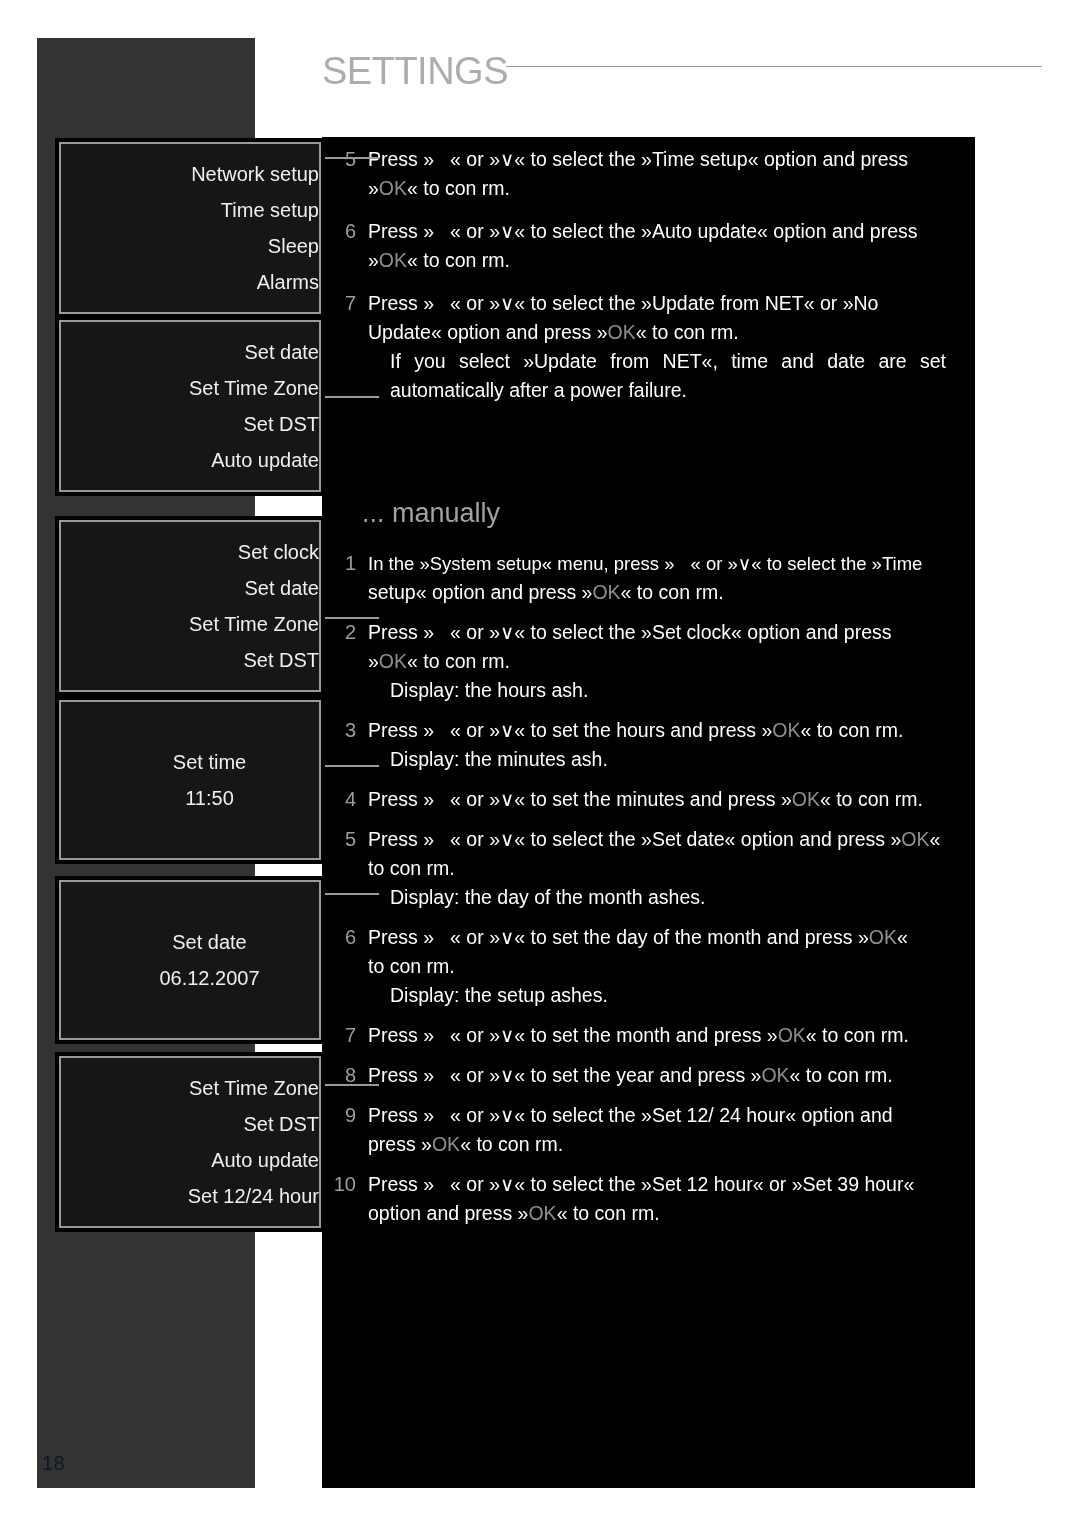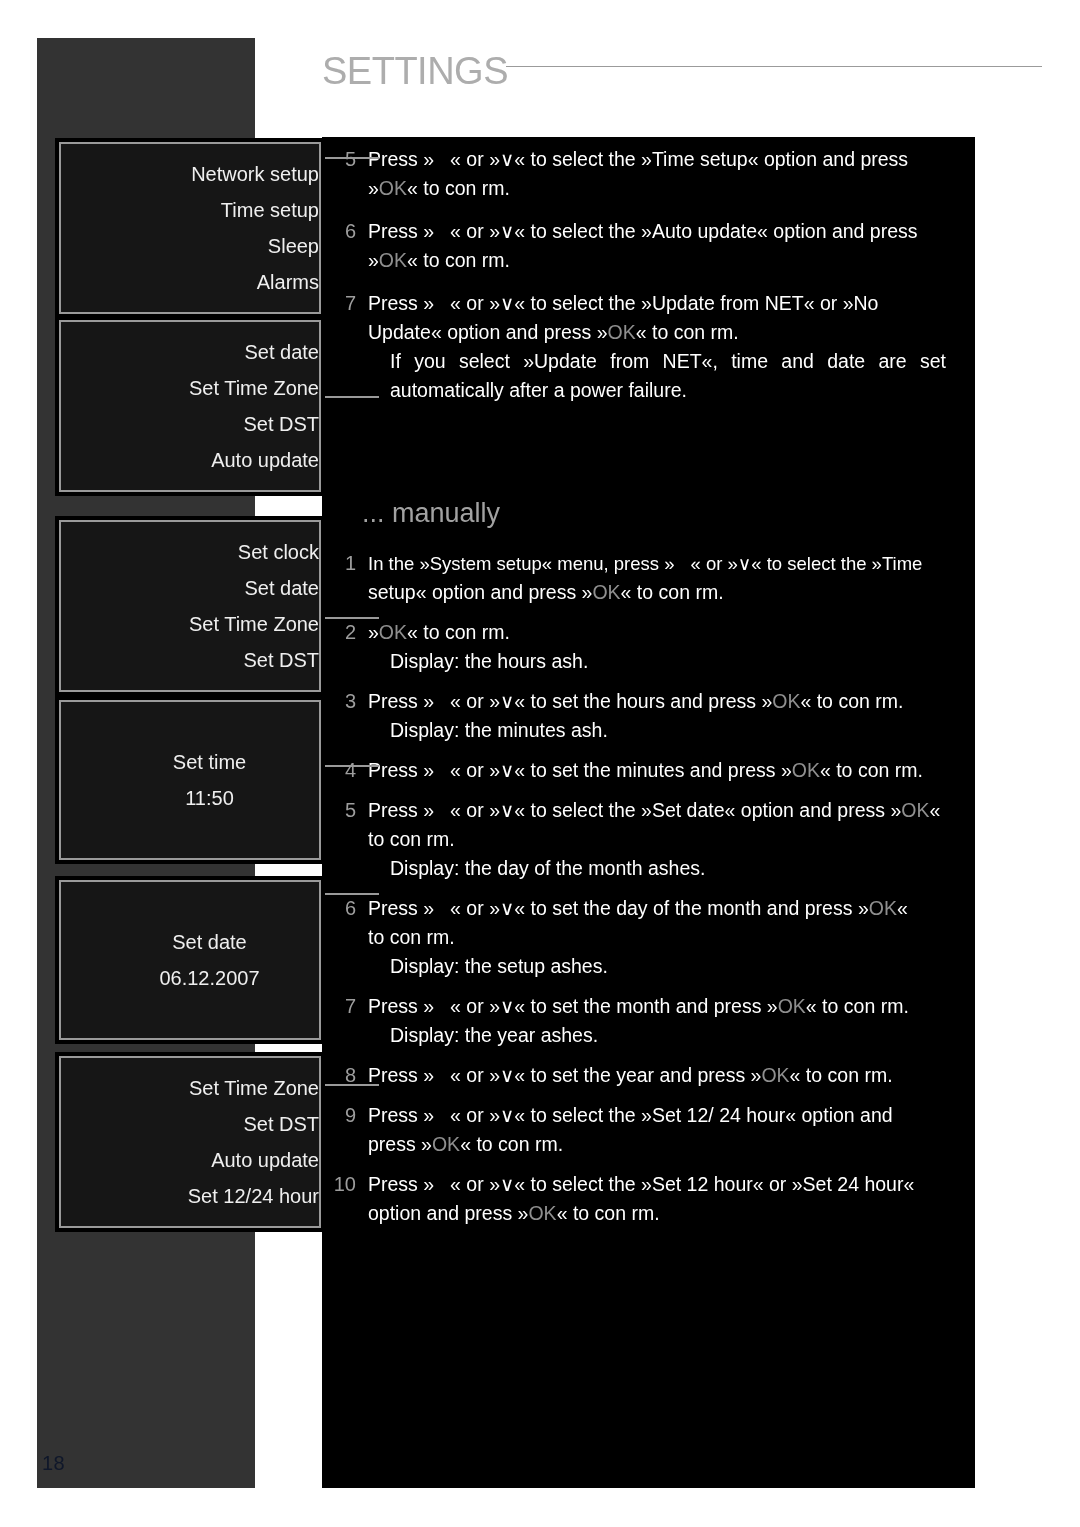--- a/index.html
+++ b/index.html
@@ -289,20 +289,21 @@
         <div class="step-num">1</div>
         <div class="step-body">
           <span class="line" style="font-size:18.5px;"><span>In the »System setup« menu, press »</span><span class="gap"></span><span>« or »∨« to select the »Time</span></span>
           <span class="line"><span>setup« option and press »</span><span class="ok">OK</span><span>« to con rm.</span></span>
         </div>
       </div>
 
       <div class="step">
         <div class="step-num">2</div>
         <div class="step-body">
+          <span class="line justify" style="width:600px;"><span>Press »</span><span class="gap"></span><span>« or »∨« to select the »Set clock« option and press</span></span>
           <span class="line"><span>»</span><span class="ok">OK</span><span>« to con rm.</span></span>
           <span class="note">Display: the hours  ash.</span>
         </div>
       </div>
 
       <div class="step">
         <div class="step-num">3</div>
         <div class="step-body">
           <span class="line"><span>Press »</span><span class="gap"></span><span>« or »∨« to set the hours and press »</span><span class="ok">OK</span><span>« to con rm.</span></span>
           <span class="note">Display: the minutes  ash.</span>
@@ -331,21 +332,20 @@
           <span class="line"><span>Press »</span><span class="gap"></span><span>« or »∨« to set the day of the month and press »</span><span class="ok">OK</span><span>«</span></span>
           <span class="line">to con rm.</span>
           <span class="note">Display: the setup  ashes.</span>
         </div>
       </div>
 
       <div class="step">
         <div class="step-num">7</div>
         <div class="step-body">
           <span class="line"><span>Press »</span><span class="gap"></span><span>« or »∨« to set the month and press »</span><span class="ok">OK</span><span>« to con rm.</span></span>
-          <span class="note">Display: the year  ashes.</span>
         </div>
       </div>
 
       <div class="step">
         <div class="step-num">8</div>
         <div class="step-body">
           <span class="line"><span>Press »</span><span class="gap"></span><span>« or »∨« to set the year and press »</span><span class="ok">OK</span><span>« to con rm.</span></span>
         </div>
       </div>
 
@@ -353,21 +353,21 @@
         <div class="step-num">9</div>
         <div class="step-body">
           <span class="line justify" style="width:600px;"><span>Press »</span><span class="gap"></span><span>« or »∨« to select the »Set 12/ 24 hour« option and</span></span>
           <span class="line"><span>press »</span><span class="ok">OK</span><span>« to con rm.</span></span>
         </div>
       </div>
 
       <div class="step">
         <div class="step-num">10</div>
         <div class="step-body">
-          <span class="line justify" style="width:602px;"><span>Press »</span><span class="gap"></span><span>« or »∨« to select the »Set 12 hour« or »Set 24 hour«</span></span>
+          <span class="line justify" style="width:602px;"><span>Press »</span><span class="gap"></span><span>« or »∨« to select the »Set 12 hour« or »Set 39 hour«</span></span>
           <span class="line"><span>option and press »</span><span class="ok">OK</span><span>« to con rm.</span></span>
         </div>
       </div>
 
     </div>
 
   </div>
 
 </div>
 

